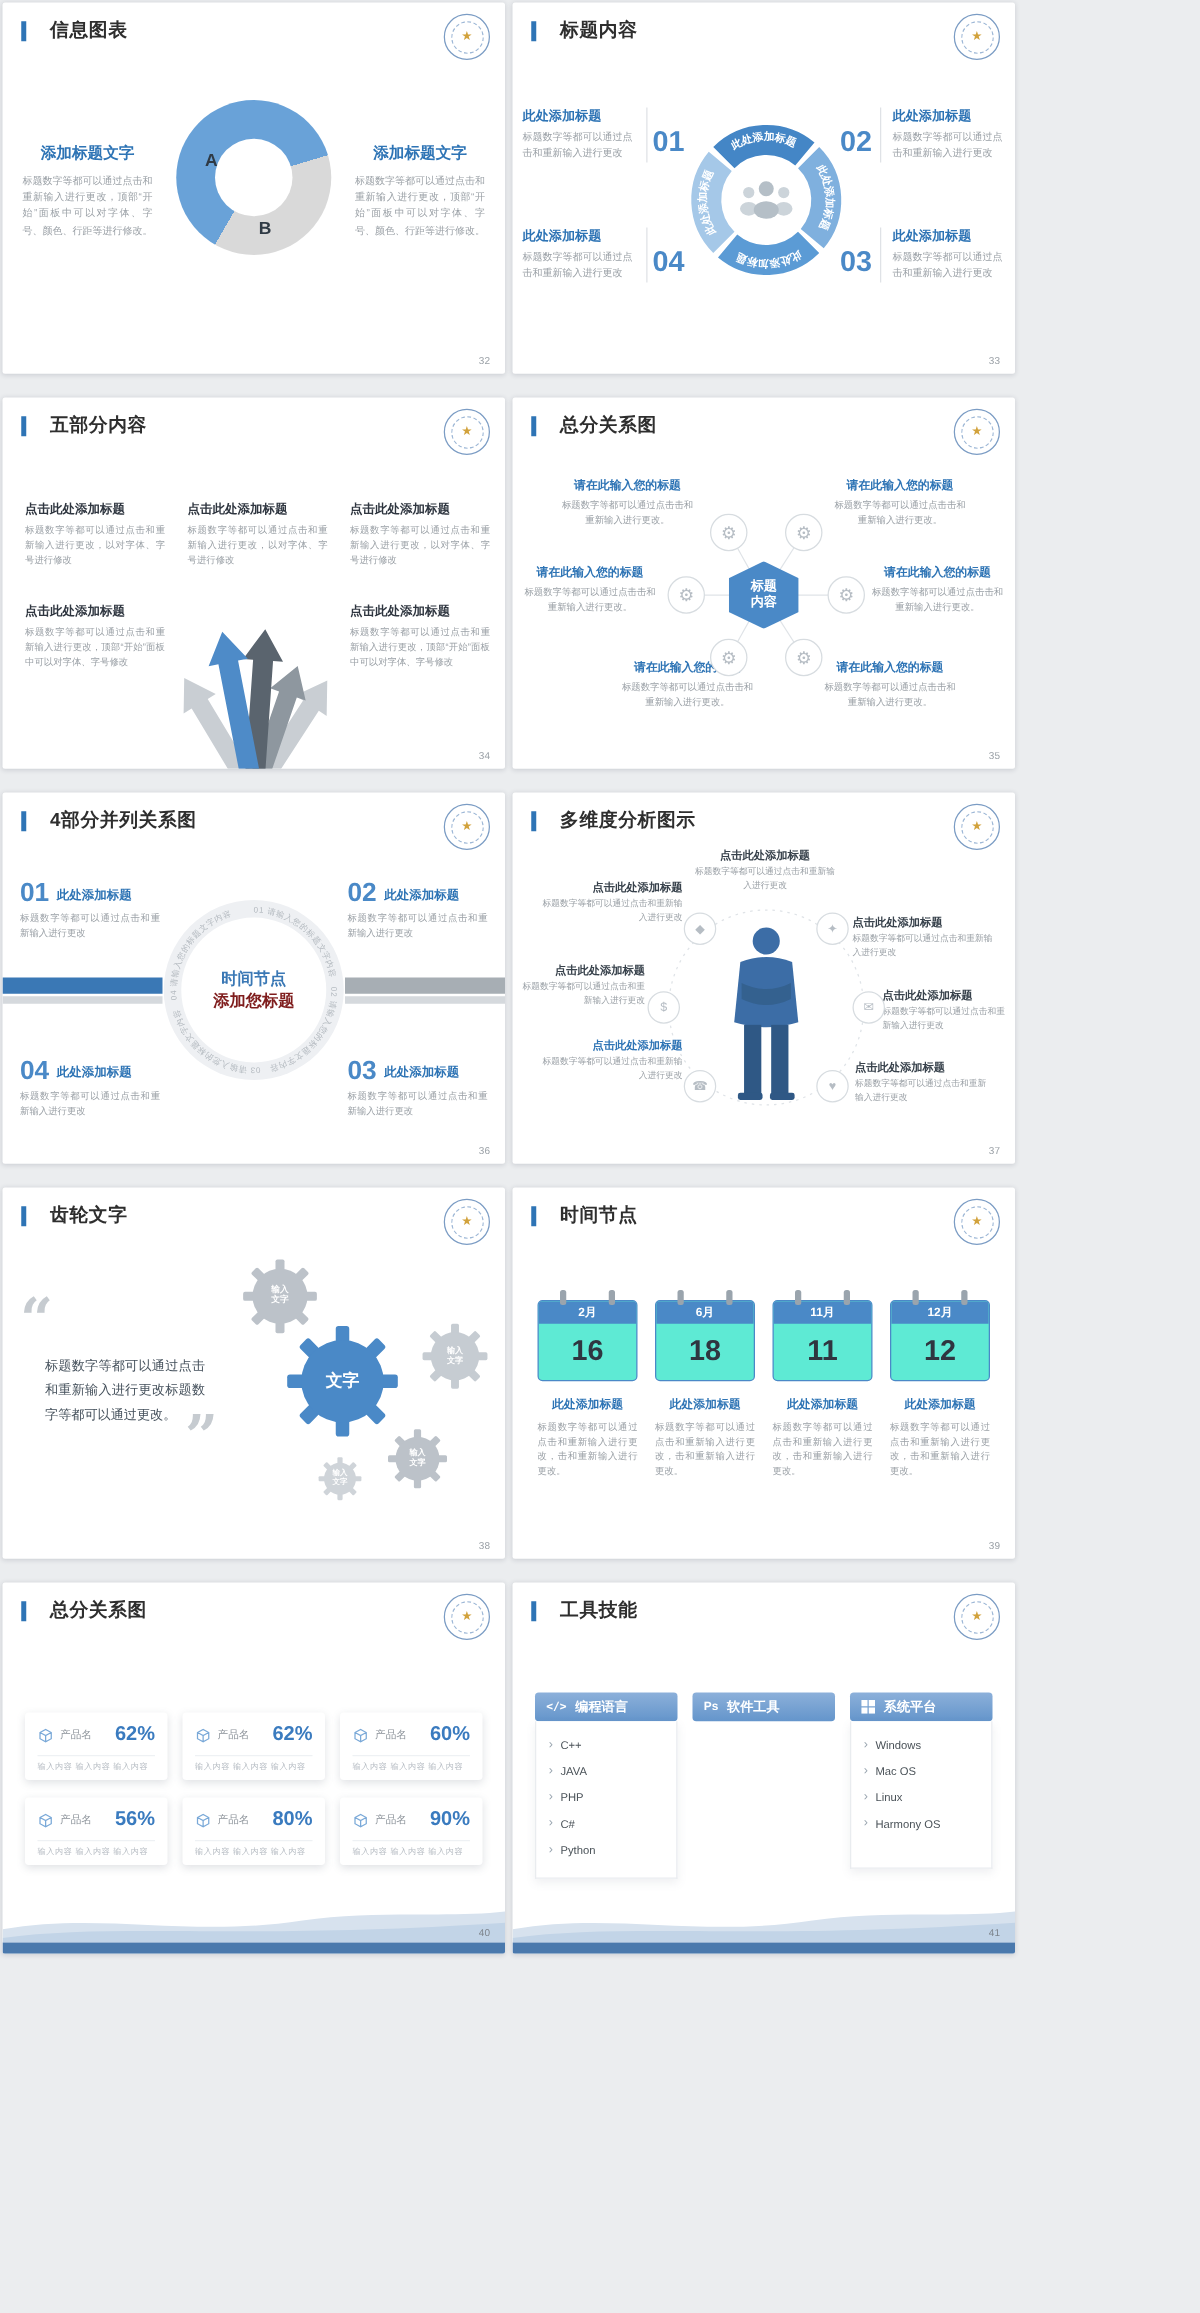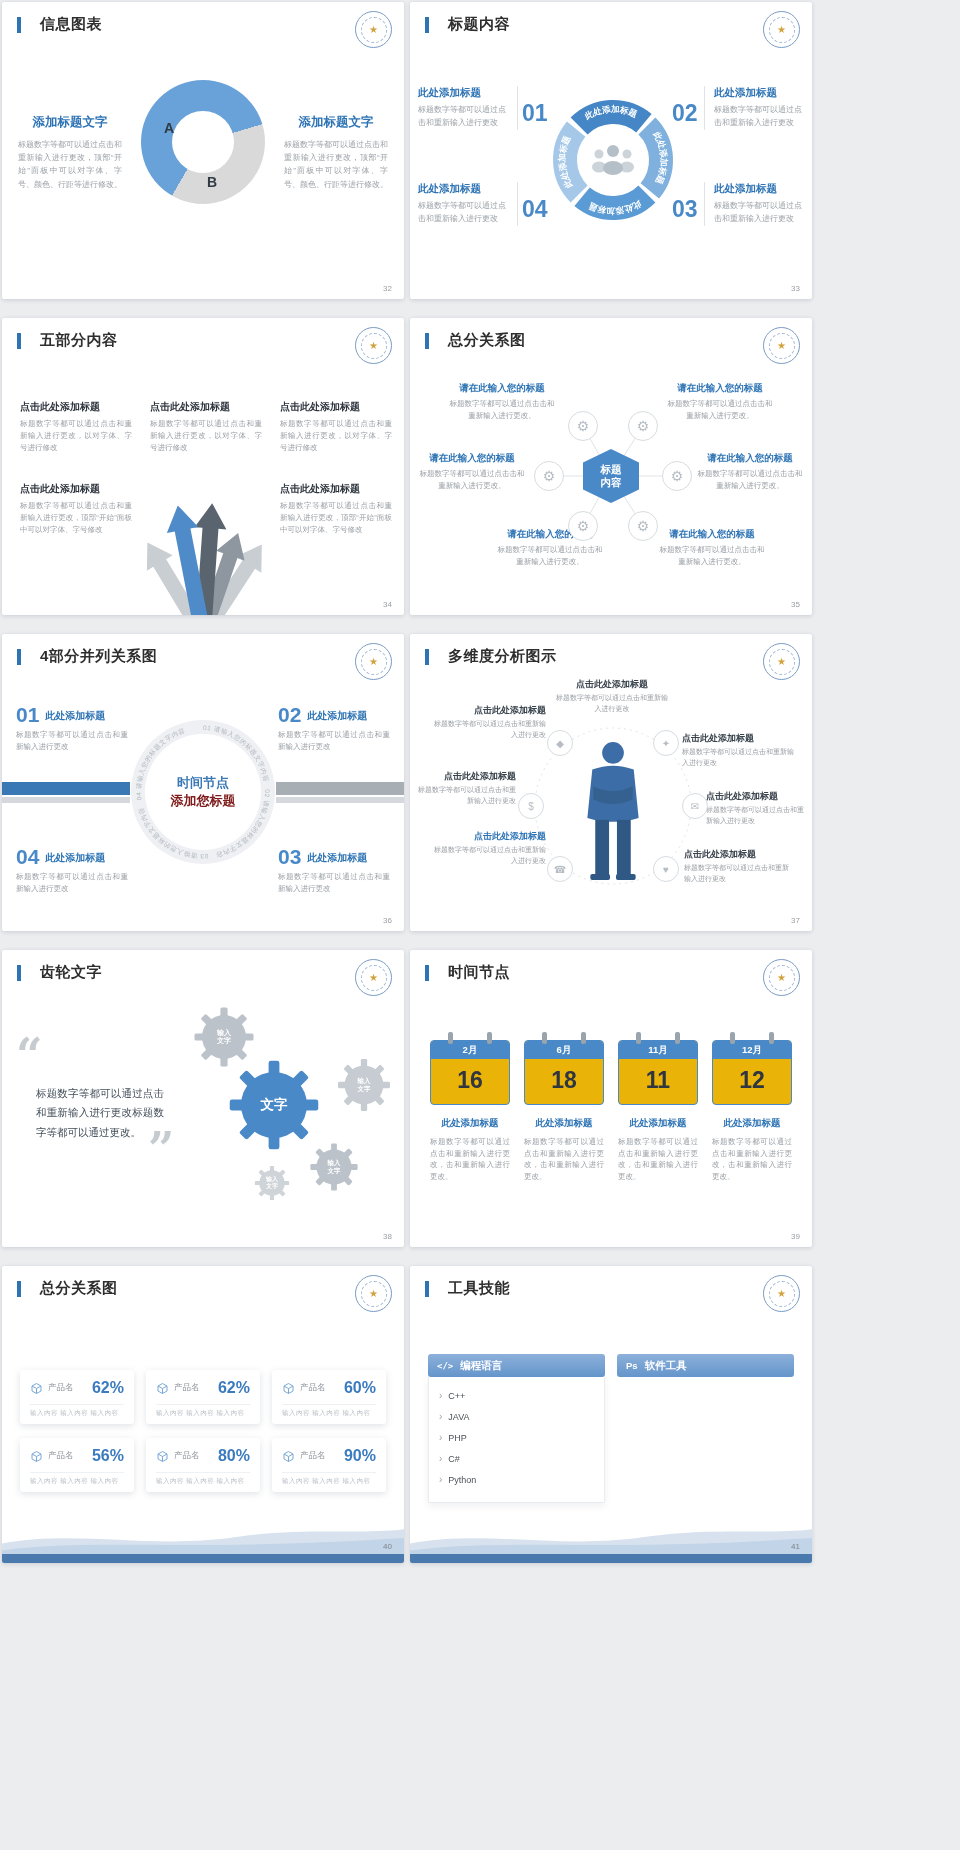--- a/index.html
+++ b/index.html
@@ -47,21 +47,21 @@
 .m7 .mb{font-size:7px;color:#9aa0a6;line-height:1.55}
 .icon-circle{position:absolute;width:26px;height:26px;border-radius:50%;border:1px solid #d7dce0;background:#fff;display:flex;align-items:center;justify-content:center;color:#b6bdc4;font-size:10px;z-index:2}
 
 .gear-label{position:absolute;transform:translate(-50%,-50%);color:#fff;text-align:center;line-height:1.2;font-weight:700;z-index:4}
 .quote-mark{position:absolute;font-family:"DejaVu Serif","Liberation Serif",serif;color:#c6cbd0;font-size:46px;line-height:1;font-weight:700}
 
 .cal-row{position:absolute;left:20px;right:20px;top:84px;display:flex;justify-content:space-between}
 .cal-item{width:80px;text-align:center}
 .cal-rings{display:flex;justify-content:center;gap:34px;height:8px;position:relative;z-index:2}
 .cal-rings span{width:5px;height:12px;background:#9aa4ad;border-radius:2px;margin-top:-2px}
-.cal-box{border:1.5px solid #4a89c7;border-radius:4px;overflow:hidden;margin-top:-2px;background:#eab308}
+.cal-box{border:1.5px solid #4a89c7;border-radius:4px;overflow:hidden;margin-top:-2px;background:#5eead4}
 .cal-head{background:#4a89c7;color:#fff;font-size:9.5px;font-weight:700;padding:3px 0 2px}
 .cal-day{font-size:23px;font-weight:700;color:#2f3640;padding:8px 0 10px}
 .cal-title{margin-top:12px;font-size:9.5px;font-weight:700;color:#2e74b5}
 .cal-body{margin-top:6px;font-size:7.5px;color:#9aa0a6;line-height:1.55;text-align:justify}
 
 .p-grid{position:absolute;left:18px;top:104px;width:366px;display:grid;grid-template-columns:1fr 1fr 1fr;column-gap:12px;row-gap:14px}
 .p-card{background:#fff;border-radius:3px;box-shadow:0 2px 7px rgba(100,110,125,.20);padding:9px 10px 6px}
 .p-row1{display:flex;align-items:center;gap:5px}
 .p-label{font-size:8.5px;color:#8b9299}
 .p-val{margin-left:auto;font-size:16px;font-weight:700;color:#3a7bbf}
@@ -642,20 +642,37 @@
           <div class="t-item">C#</div>
           <div class="t-item">Python</div>
         </div>
       </div>
       <div class="t-col">
         <div class="t-head">
           <span class="t-ico">Ps</span>
           <span class="t-hlabel">软件工具</span>
         </div>
       </div>
+      <div class="t-col">
+        <div class="t-head">
+          <svg width="11" height="11" viewBox="0 0 11 11">
+              <rect x="0" y="0" width="5" height="5" fill="#fff"></rect>
+              <rect x="6" y="0" width="5" height="5" fill="#fff"></rect>
+              <rect x="0" y="6" width="5" height="5" fill="#fff"></rect>
+              <rect x="6" y="6" width="5" height="5" fill="#fff"></rect>
+            </svg>
+          <span class="t-hlabel">系统平台</span>
+        </div>
+        <div class="t-body">
+          <div class="t-item">Windows</div>
+          <div class="t-item">Mac OS</div>
+          <div class="t-item">Linux</div>
+          <div class="t-item">Harmony OS</div>
+        </div>
+      </div>
     </div>
 
     <svg class="wave" viewBox="0 0 402 34" preserveAspectRatio="none">
       <path d="M0,22 C80,6 150,30 240,14 C300,4 360,12 402,6 L402,34 L0,34 Z" fill="#d7e2ee"></path>
       <path d="M0,30 C90,16 190,32 402,16 L402,34 L0,34 Z" fill="#c2d4e7"></path>
     </svg>
     <div class="bbar"></div>
     <div class="pagenum on-wave">41</div>
   </section>
 

